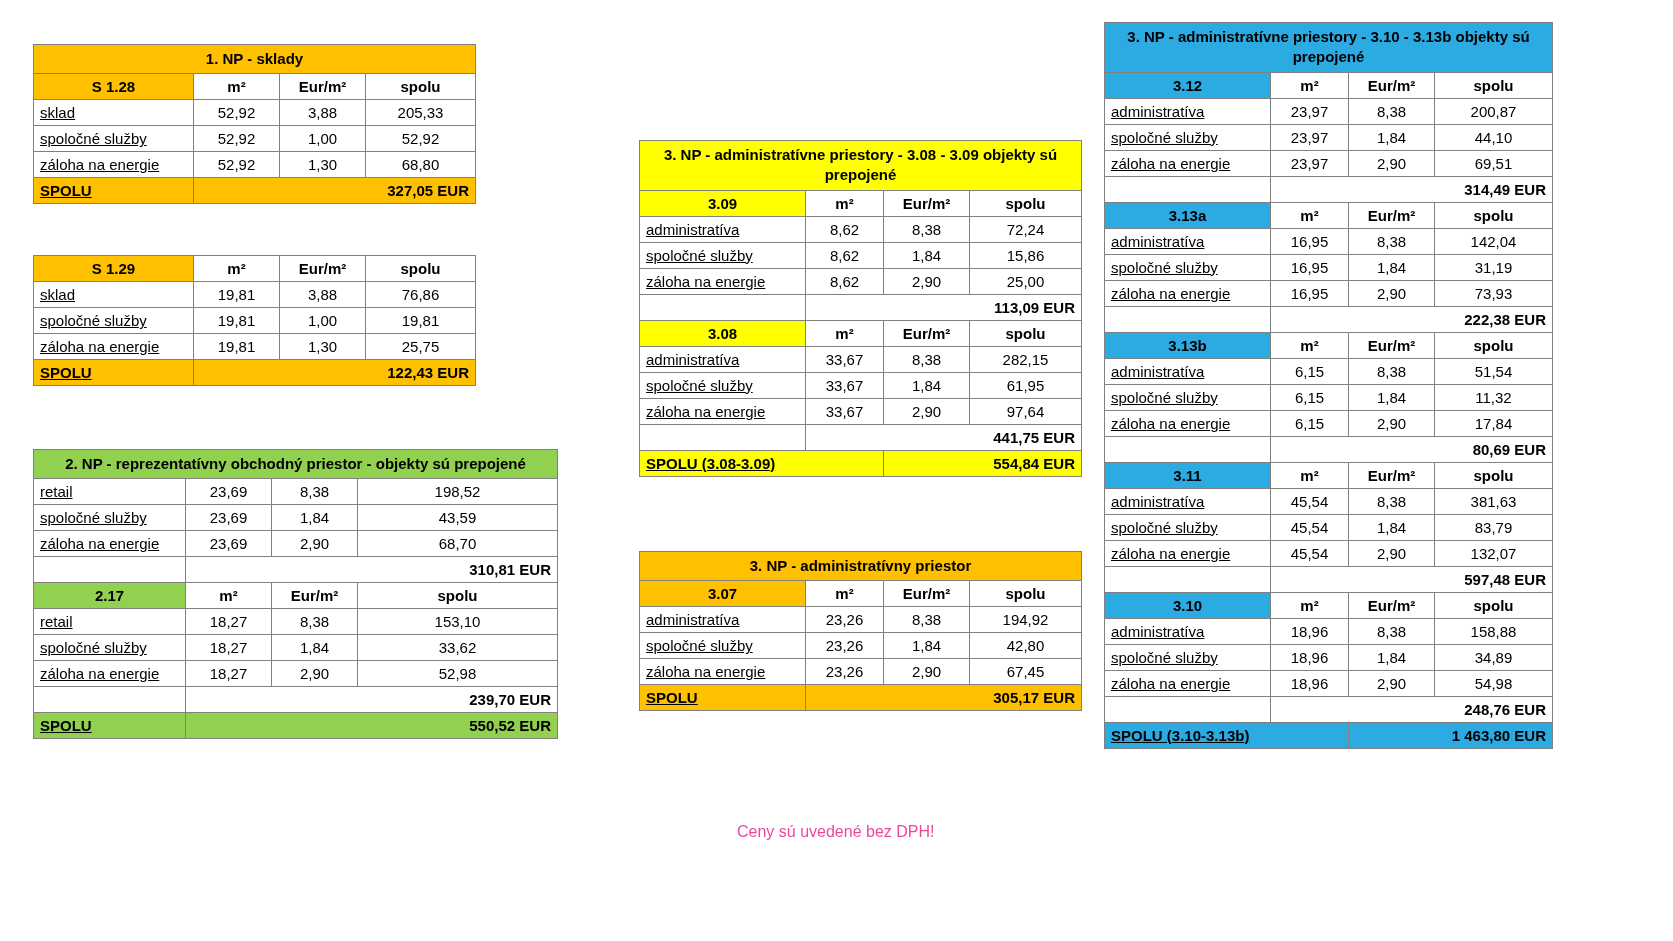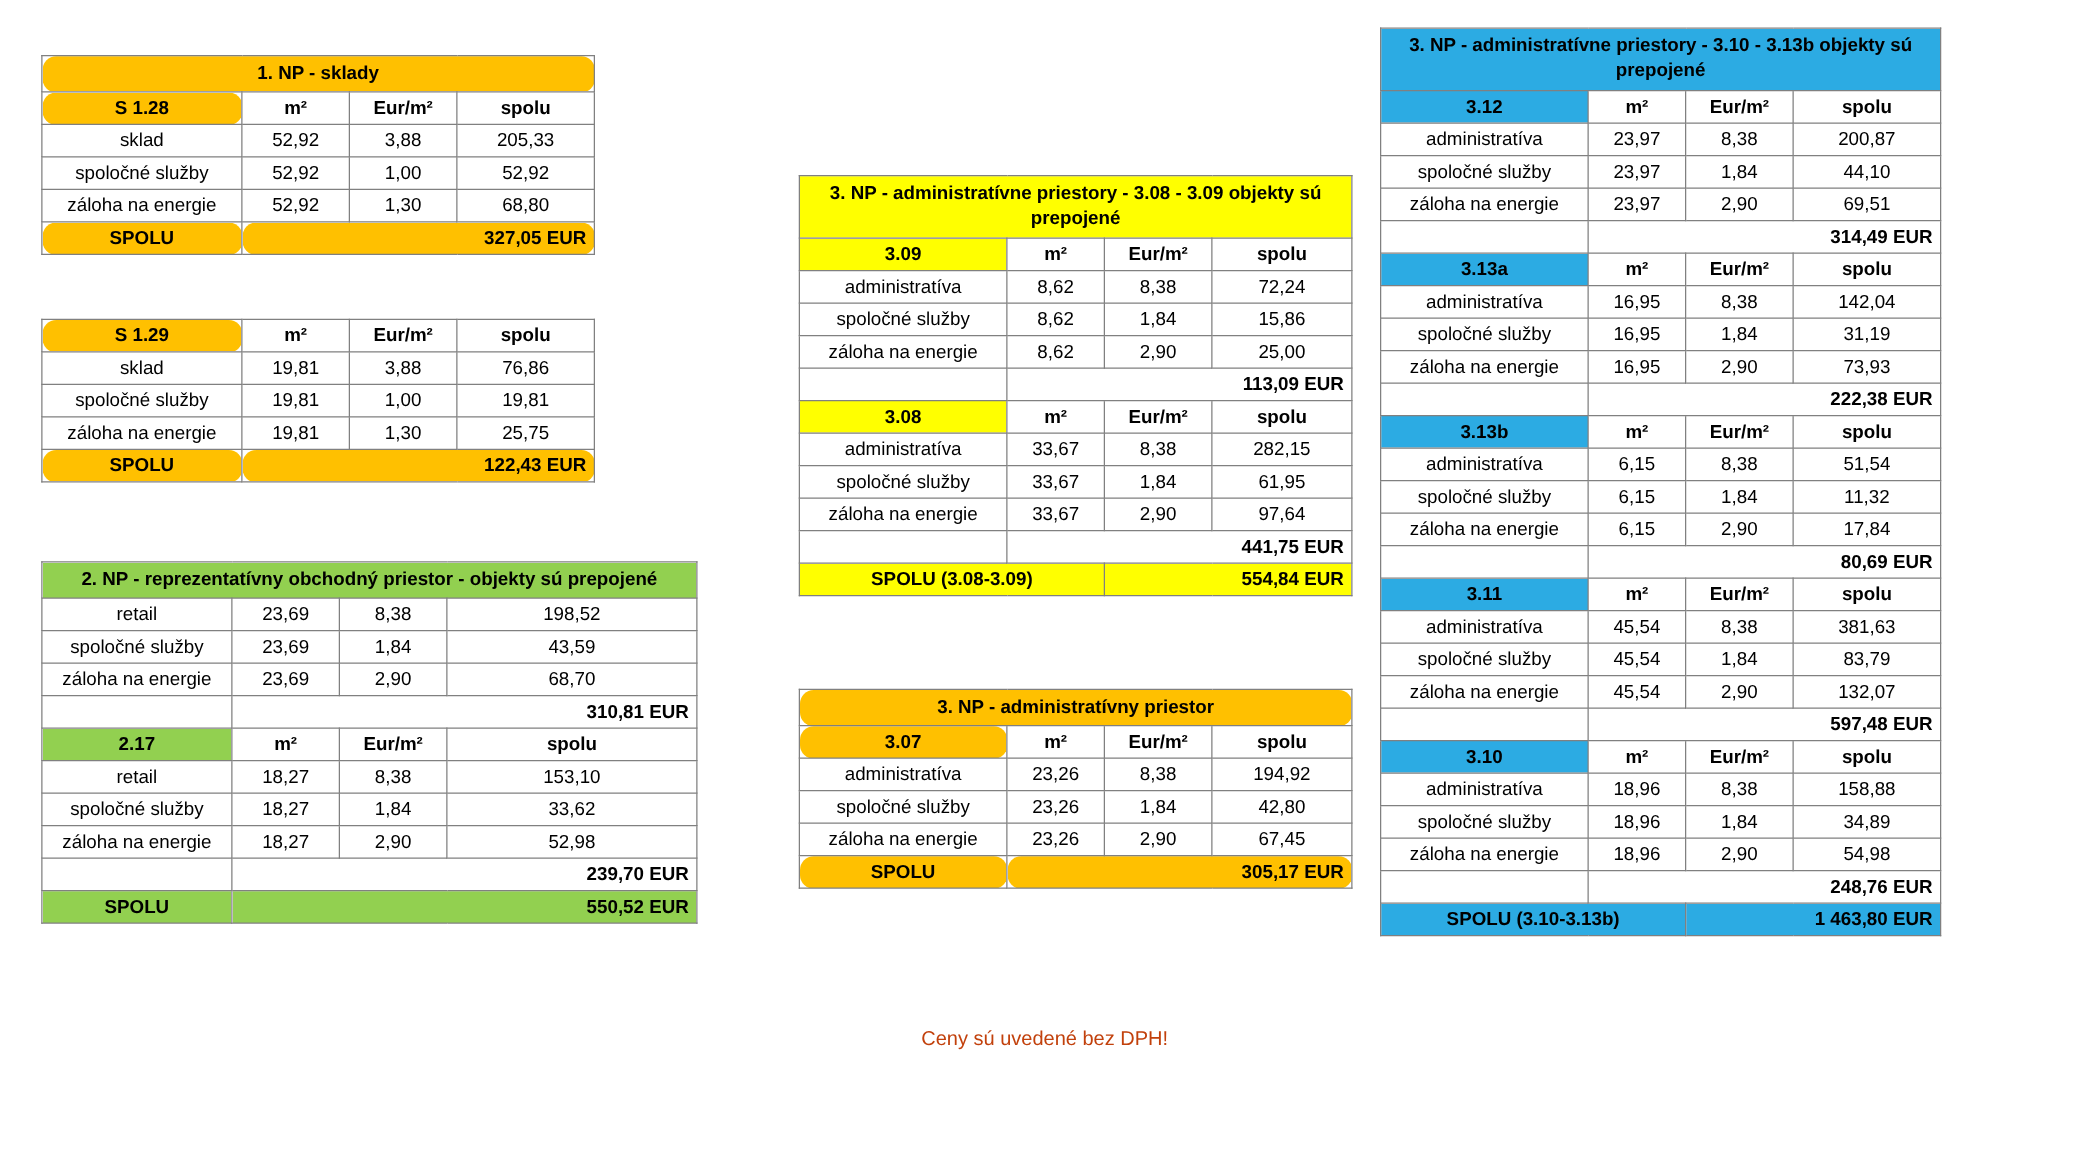--- a/index.html
+++ b/index.html
@@ -24,36 +24,36 @@
     table-layout: fixed;
   }
   table.sheet td {
     border: 1px solid #808080;
     padding: 4px 6px;
     height: 21px;
     box-sizing: border-box;
     white-space: nowrap;
     overflow: hidden;
   }
-  .c-label { text-align: center; }
+  .c-label { text-align: left; text-decoration: underline; }
   .c-num { text-align: center; }
   .c-right { text-align: right; }
   .bold { font-weight: bold; }
   .hdr { font-weight: bold; text-align: center; }
   .title {
     font-weight: bold;
     text-align: center;
     white-space: normal !important;
     line-height: 1.35;
     margin-left: 24px;
   }
   .blank { border: 1px solid #808080; }
 
   
-  .fill-orange { background: #ffc000; border-radius: 11px; }
+  .fill-orange { background: #ffc000; }
   .fill-green  { background: #92d050; }
   .fill-yellow { background: #ffff00; }
   .fill-blue   { background: #2cabe3; }
 
   
   .w-label { width: 160px; }
   .w-m2    { width: 86px; }
   .w-eur   { width: 86px; }
   .w-spolu { width: 110px; }
 
@@ -66,21 +66,21 @@
   .w-spolu-y { width: 112px; }
 
   .w-label-b { width: 166px; }
   .w-m2-b    { width: 78px; }
   .w-eur-b   { width: 86px; }
   .w-spolu-b { width: 118px; }
 
   .note {
     position: absolute;
     font-size: 16px;
-    color: #c2410c;
+    color: #ec4899;
   }
 </style>
 </head>
 <body>
 
 <div class="block" style="left:33px; top:44px;">
   <table class="sheet">
     <colgroup>
       <col class="w-label">
         <col class="w-m2">

